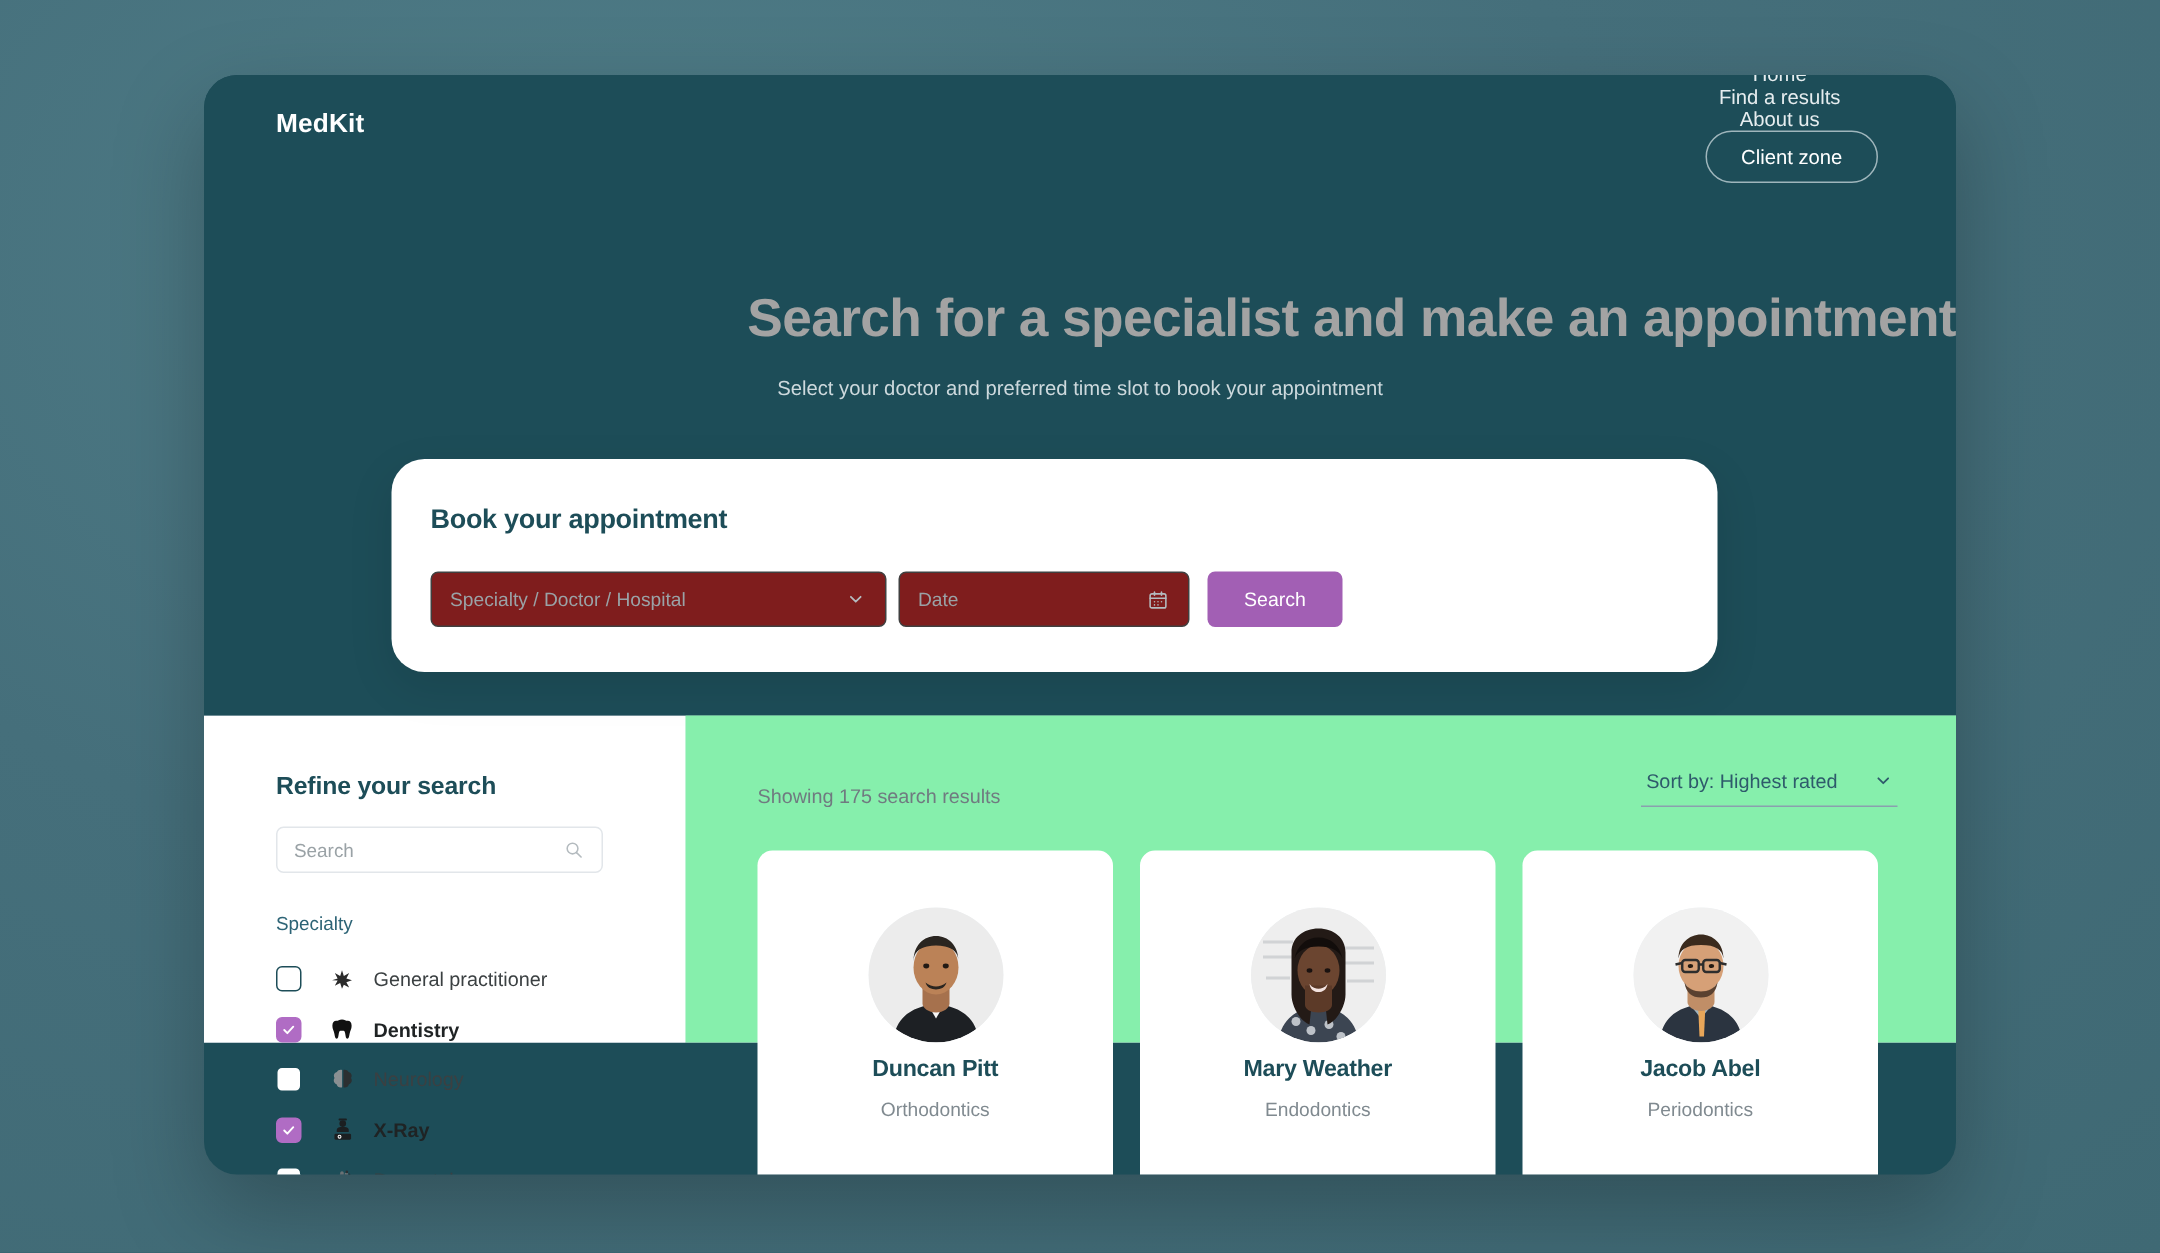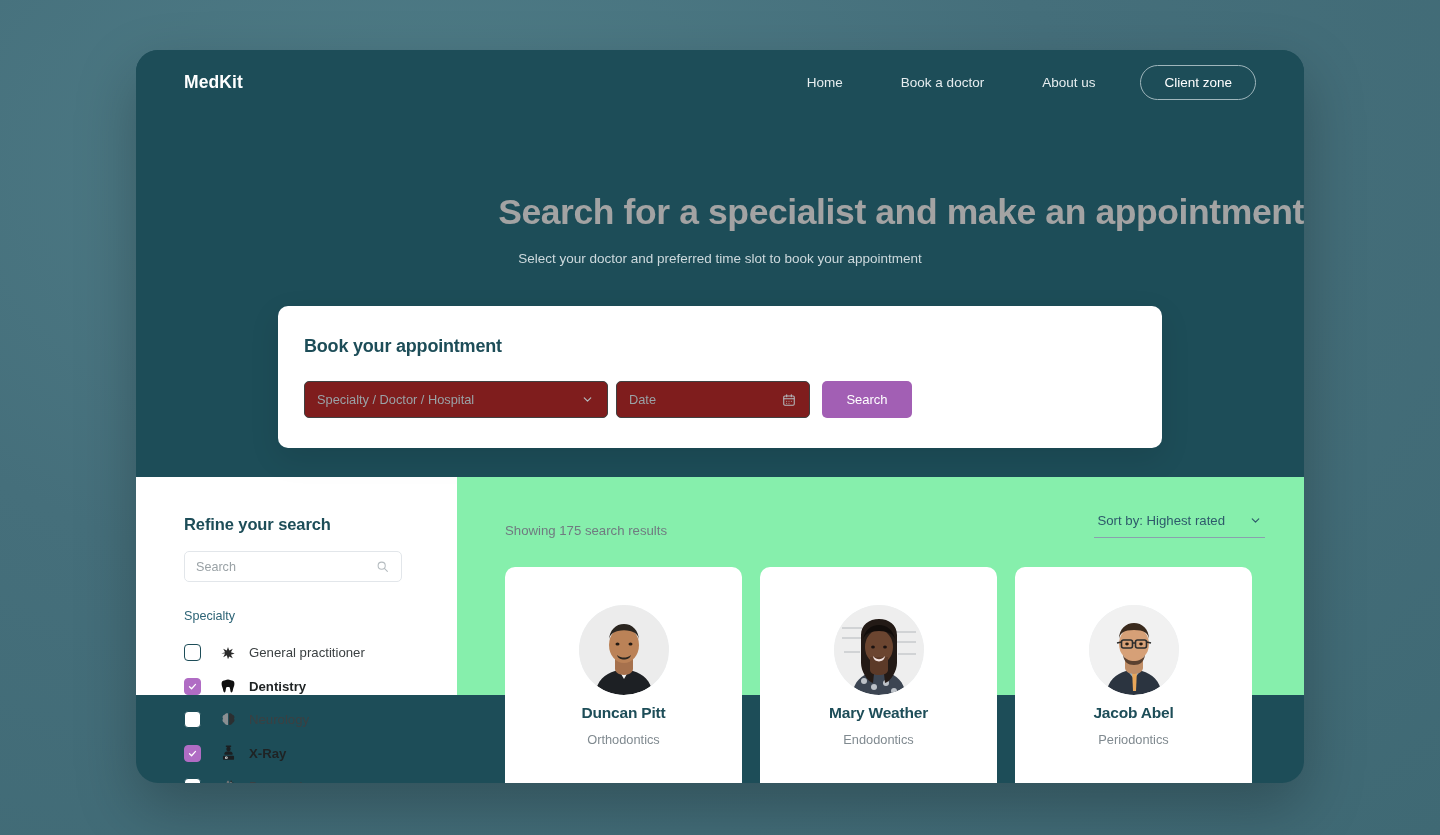--- a/index.html
+++ b/index.html
@@ -50,20 +50,21 @@
     font-size: 17.5px;
     font-weight: bold;
     letter-spacing: 0.1px;
   }
 
   .nav-links {
     margin-left: auto;
     display: flex;
     align-items: center;
     gap: 0;
+    flex-direction: column;
   }
 
   .nav-link {
     color: #e6edef;
     font-size: 13.5px;
     text-decoration: none;
     padding: 0 29px;
     white-space: nowrap;
   }
 
@@ -92,25 +93,25 @@
   .hero-sub {
     margin-top: 18px;
     text-align: center;
     color: #cdd9dd;
     font-size: 13.5px;
   }
 
   
   .booking-card {
     position: absolute;
-    left: 142px;
+    left: 125px;
     top: 256px;
     width: 884px;
     background: #ffffff;
-    border-radius: 10px;
+    border-radius: 22px;
     padding: 30px 26px 30px 26px;
     box-shadow: 0 10px 30px rgba(0,0,0,0.10);
   }
 
   .booking-title {
     color: #1d4d58;
     font-size: 18px;
     font-weight: bold;
     letter-spacing: -0.2px;
   }
@@ -346,21 +347,21 @@
 <body>
 
 <div class="app-window">
 
   <div class="hero">
 
     <div class="navbar">
       <div class="brand">MedKit</div>
       <div class="nav-links">
         <a class="nav-link" href="#">Home</a>
-        <a class="nav-link" href="#">Book a doctor</a>
+        <a class="nav-link" href="#">Find a results</a>
         <a class="nav-link" href="#">About us</a>
         <button class="client-zone-btn">Client zone</button>
       </div>
     </div>
 
     <div class="hero-title">Search for a specialist and make an appointment</div>
     <div class="hero-sub">Select your doctor and preferred time slot to book your appointment</div>
 
     <div class="booking-card">
       <div class="booking-title">Book your appointment</div>

